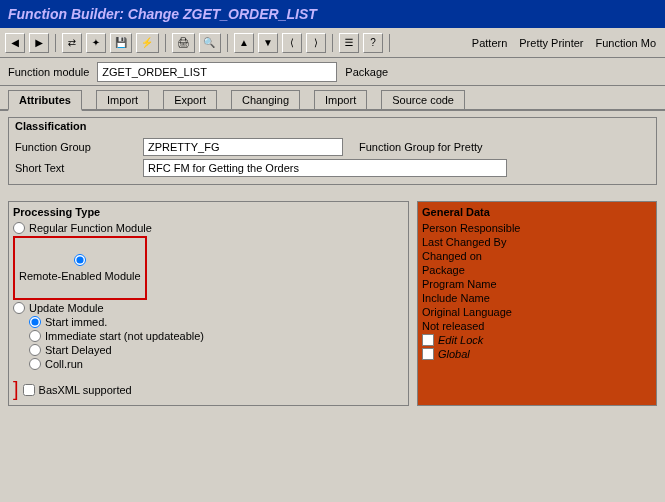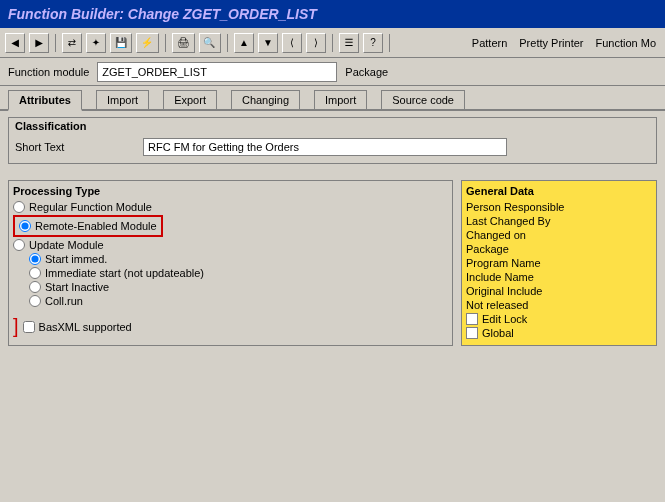--- a/index.html
+++ b/index.html
@@ -169,23 +169,23 @@
       display: flex;
       gap: 8px;
     }
     .left-col {
       flex: 1;
       border: 1px solid #808080;
       background: #d4d0c8;
       padding: 4px;
     }
     .right-col {
-      width: 196px;
-      border: 1px solid #808080;
-      background: #fde047;
+      width: 240px;
+      border: 1px solid #808080;
+      background: #c2410c;
       padding: 4px;
     }
 
     .col-title {
       font-size: 11px;
       font-weight: bold;
       margin-bottom: 4px;
     }
 
     
@@ -198,24 +198,25 @@
     }
     .radio-row input[type=radio] {
       margin: 0;
       width: 12px;
       height: 12px;
     }
 
     
     .remote-enabled-box {
       border: 2px solid #cc0000;
-      padding: 3px 4px;
+      padding: 16px 4px;
       display: inline-flex;
       align-items: center;
       gap: 4px;
+      flex-direction: column;
     }
 
     
     .sub-options {
       margin-left: 16px;
     }
 
     
     .basxml-area {
       display: flex;
@@ -245,20 +246,21 @@
       font-size: 11px;
       color: #000;
       flex: 1;
     }
 
     .editlock-row {
       display: flex;
       align-items: flex-start;
       gap: 4px;
       margin-bottom: 2px;
+      font-style: italic;
     }
     .editlock-checkbox {
       width: 12px;
       height: 12px;
       border: 1px solid #808080;
       background: white;
     }
   </style>
 </head>
 <body>
@@ -319,20 +321,25 @@
     <span>Source code</span>
   </div>
 </div>
 
 <div class="main-content">
 
   <div class="section-box">
     <div class="section-title">Classification</div>
     <div class="section-content">
       <div class="field-row">
+        <span class="field-label">Function Group</span>
+        <input class="field-input" type="text" style="width: 200px;" value="ZPRETTY_FG">
+        <span class="field-description">Function Group for Pretty</span>
+      </div>
+      <div class="field-row">
         <span class="field-label">Short Text</span>
         <input class="field-input" type="text" style="width: 364px;" value="RFC FM for Getting the Orders">
       </div>
     </div>
   </div>
 
   <div class="two-col">
 
     <div class="left-col">
       <div class="col-title">Processing Type</div>
@@ -358,21 +365,21 @@
         <div class="radio-row">
           <input type="radio" name="update_type" checked="" style="">
           <span>Start immed.</span>
         </div>
         <div class="radio-row">
           <input type="radio" name="update_type" style="">
           <span>Immediate start (not updateable)</span>
         </div>
         <div class="radio-row">
           <input type="radio" name="update_type" style="">
-          <span>Start Inactive</span>
+          <span>Start Delayed</span>
         </div>
         <div class="radio-row">
           <input type="radio" name="update_type" style="">
           <span>Coll.run</span>
         </div>
       </div>
 
       <div class="basxml-area">
         <span class="basxml-bracket">]</span>
         <input type="checkbox" class="basxml-checkbox" style="">
@@ -395,21 +402,21 @@
       <div class="data-row">
         <span class="data-row-label">Package</span>
       </div>
       <div class="data-row">
         <span class="data-row-label">Program Name</span>
       </div>
       <div class="data-row">
         <span class="data-row-label">Include Name</span>
       </div>
       <div class="data-row">
-        <span class="data-row-label">Original Include</span>
+        <span class="data-row-label">Original Language</span>
       </div>
       <div class="data-row">
         <span class="data-row-label">Not released</span>
       </div>
       <div class="editlock-row">
         <div class="editlock-checkbox"></div>
         <span class="data-row-label">Edit Lock</span>
       </div>
       <div class="editlock-row">
         <div class="editlock-checkbox"></div>

